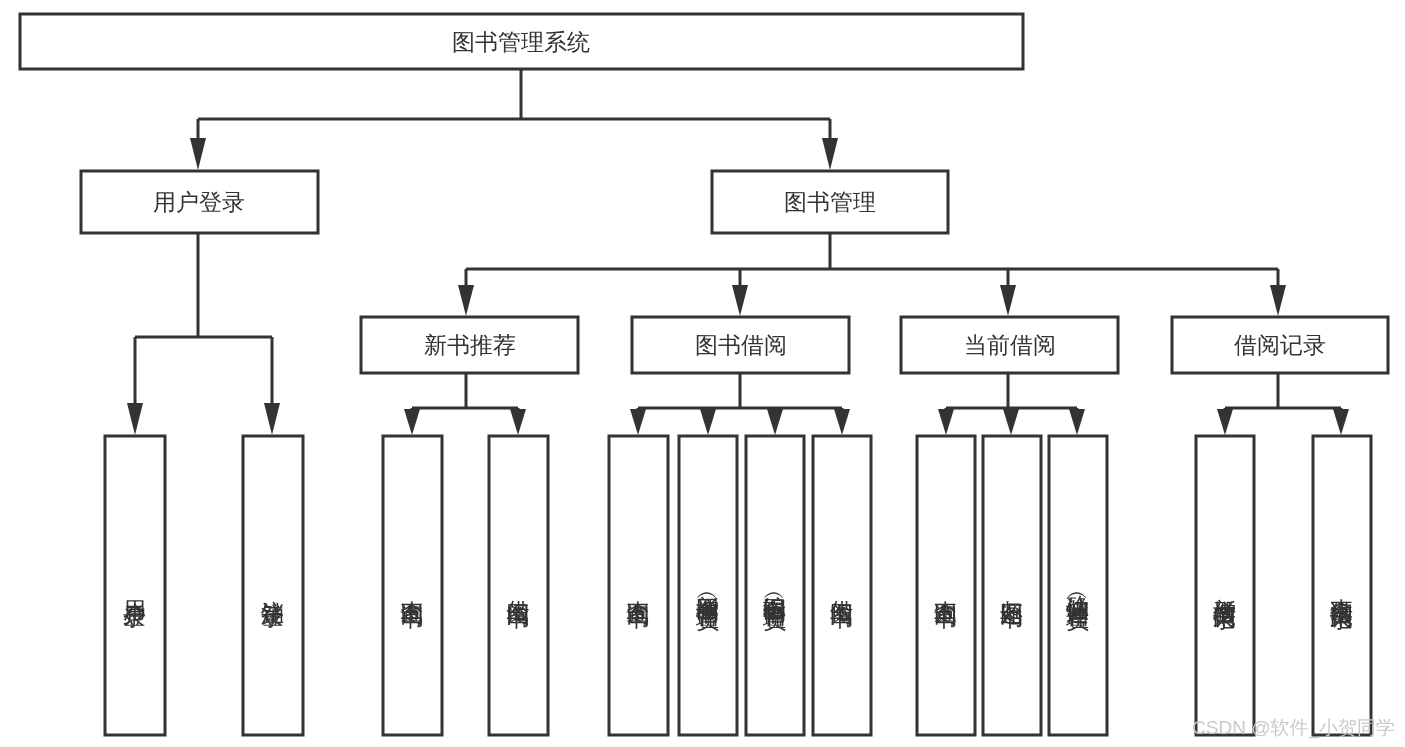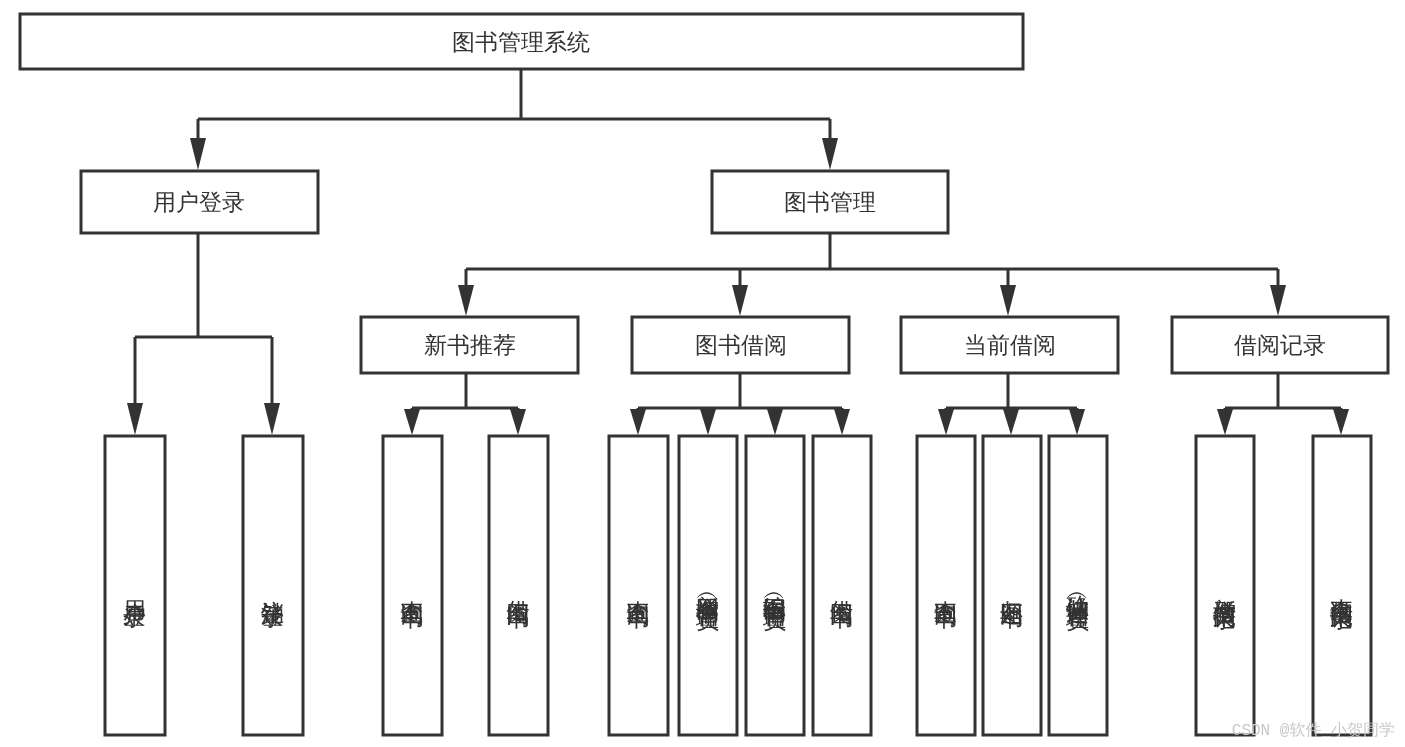--- a/index.html
+++ b/index.html
@@ -55,22 +55,22 @@
     white-space: nowrap;
     display: flex;
     align-items: center;
     justify-content: center;
     pointer-events: none;
   }
   #watermark {
     position: absolute;
     right: 10px;
     bottom: 6px;
-    font-family: Liberation Mono, monospace;
-    font-size: 16px;
+    font-family: Liberation Sans, sans-serif;
+    font-size: 19px;
     color: #c9c9c9;
     white-space: nowrap;
     pointer-events: none;
     margin-left: 8px;
   }
 </style>
 </head>
 <body>
 
 <svg id="diagram" viewBox="0 0 1405 747">

